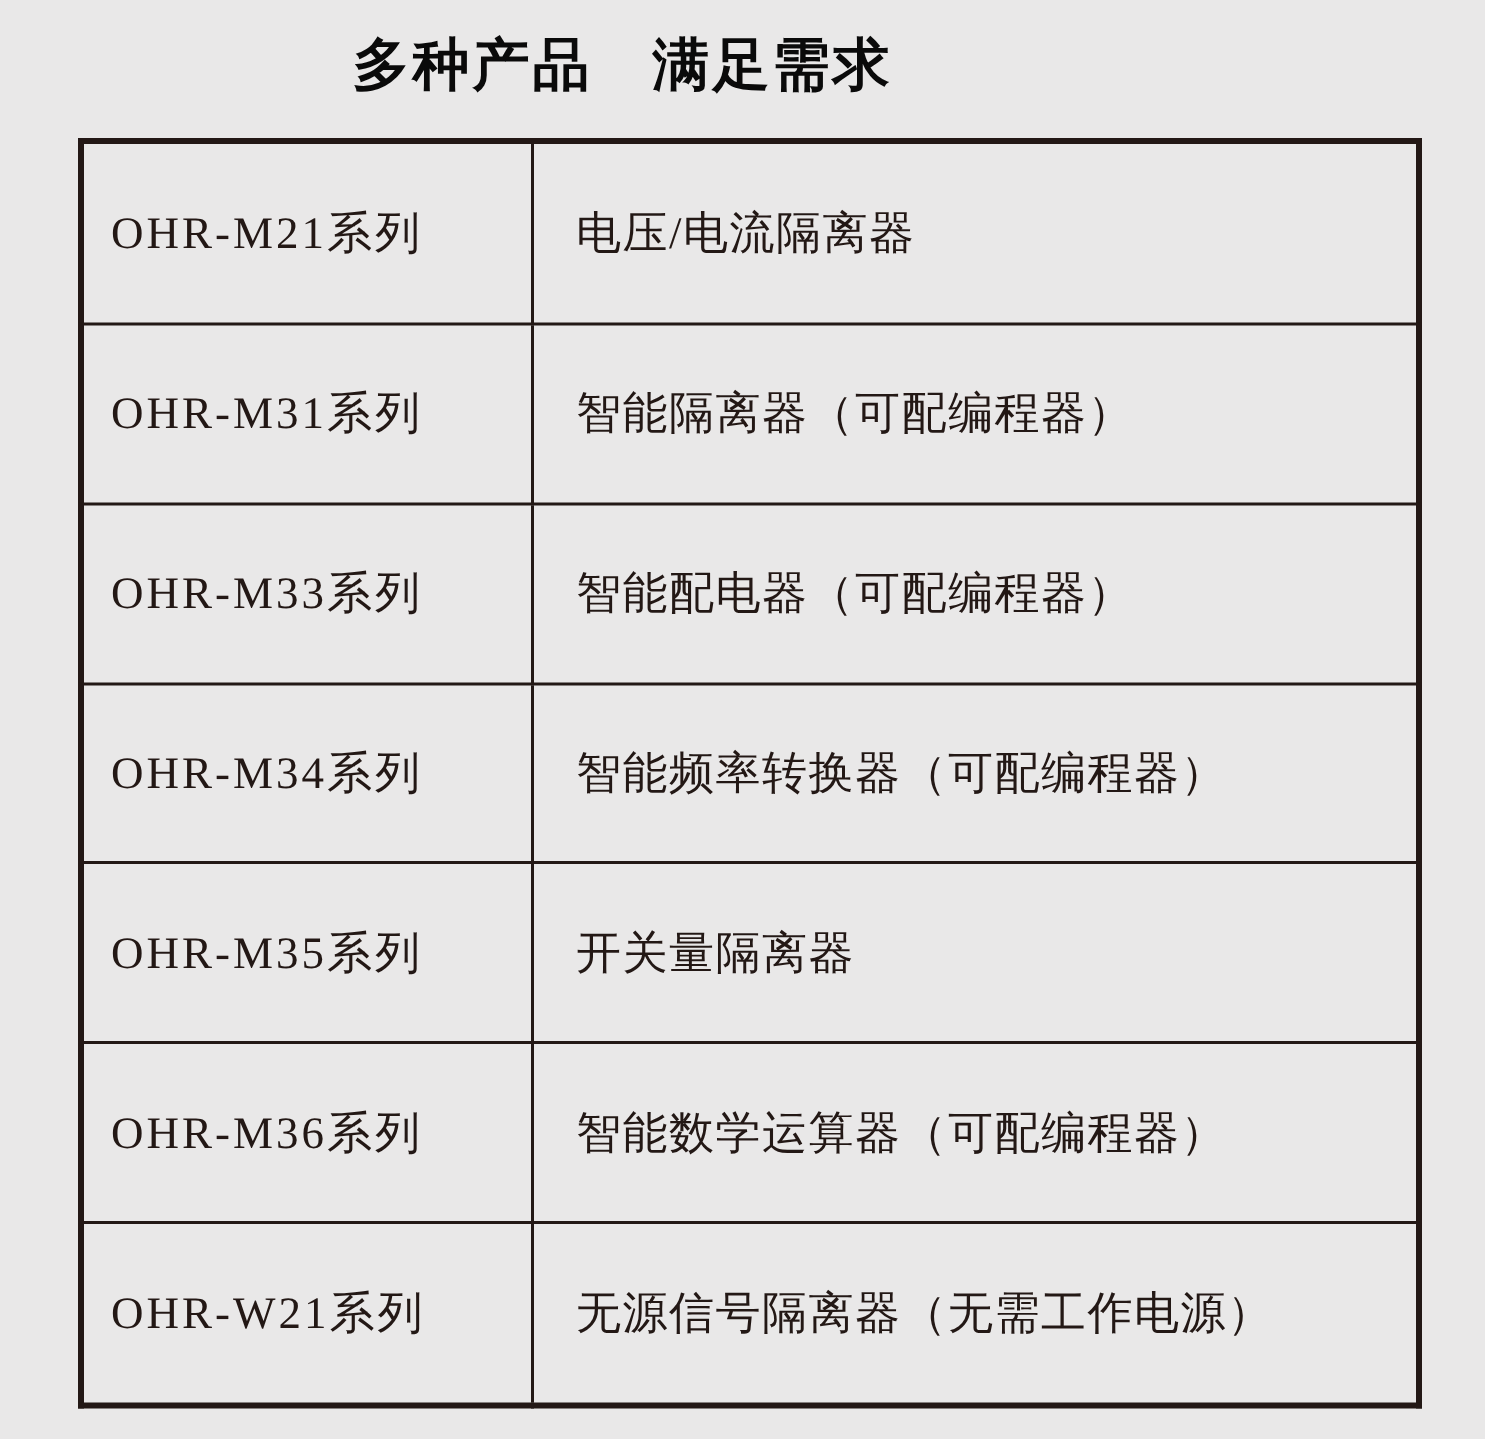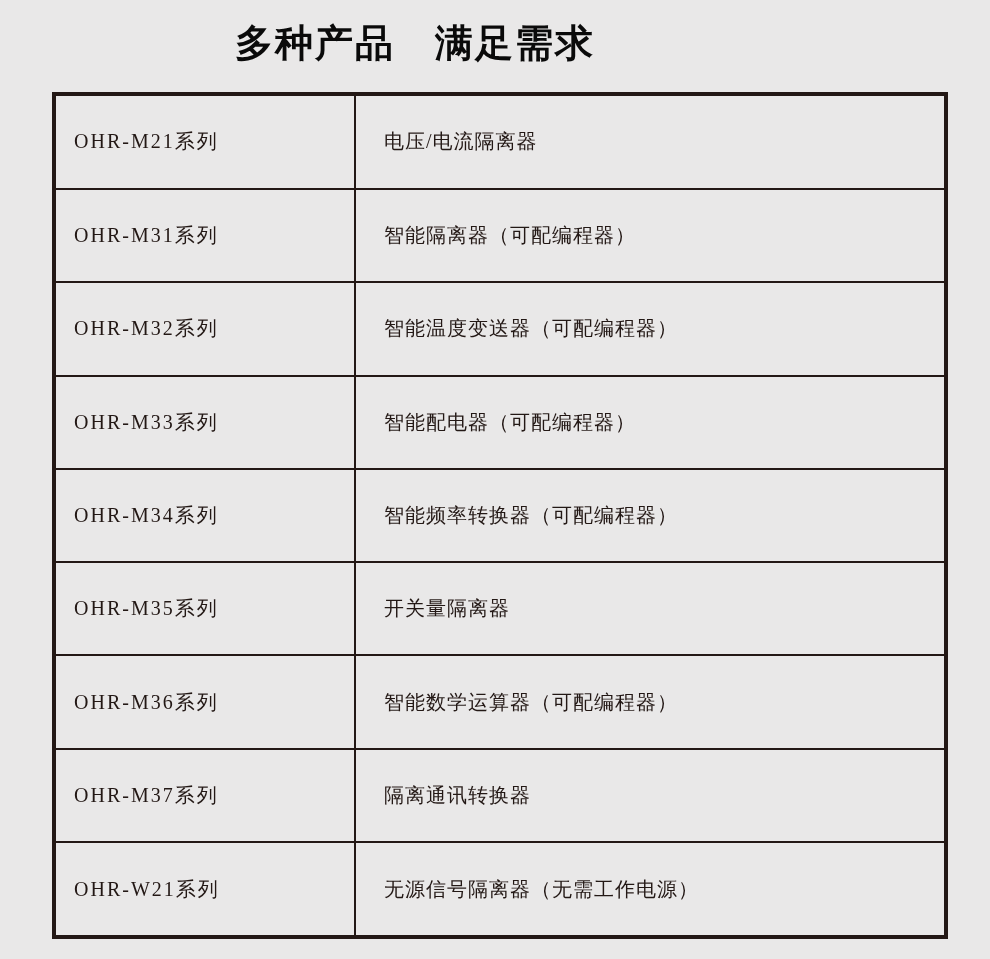--- a/index.html
+++ b/index.html
@@ -35,21 +35,21 @@
     width: 896px;
     height: 847px;
     border-collapse: collapse;
     table-layout: fixed;
     background: #e9e8e8;
     border: 4px solid #231815;
   }
   table.product-table td {
     border: 2px solid #231815;
     color: #231815;
-    font-size: 20px;
+    font-size: 30px;
     vertical-align: middle;
     height: 56px;
     overflow: hidden;
     white-space: nowrap;
   }
   td.series-cell {
     width: 279px;
     padding-left: 18px;
     letter-spacing: 2px;
   }
@@ -67,41 +67,33 @@
   <tbody>
     <tr>
       <td class="series-cell">OHR-M21系列</td>
       <td class="desc-cell">电压/电流隔离器</td>
     </tr>
     <tr>
       <td class="series-cell">OHR-M31系列</td>
       <td class="desc-cell">智能隔离器（可配编程器）</td>
     </tr>
     <tr>
-      <td class="series-cell">OHR-M32系列</td>
-      <td class="desc-cell">智能温度变送器（可配编程器）</td>
-    </tr>
-    <tr>
       <td class="series-cell">OHR-M33系列</td>
       <td class="desc-cell">智能配电器（可配编程器）</td>
     </tr>
     <tr>
       <td class="series-cell">OHR-M34系列</td>
       <td class="desc-cell">智能频率转换器（可配编程器）</td>
     </tr>
     <tr>
       <td class="series-cell">OHR-M35系列</td>
       <td class="desc-cell">开关量隔离器</td>
     </tr>
     <tr>
       <td class="series-cell">OHR-M36系列</td>
       <td class="desc-cell">智能数学运算器（可配编程器）</td>
     </tr>
     <tr>
-      <td class="series-cell">OHR-M37系列</td>
-      <td class="desc-cell">隔离通讯转换器</td>
-    </tr>
-    <tr>
       <td class="series-cell">OHR-W21系列</td>
       <td class="desc-cell">无源信号隔离器（无需工作电源）</td>
     </tr>
   </tbody>
 </table>
 
 </body></html>

